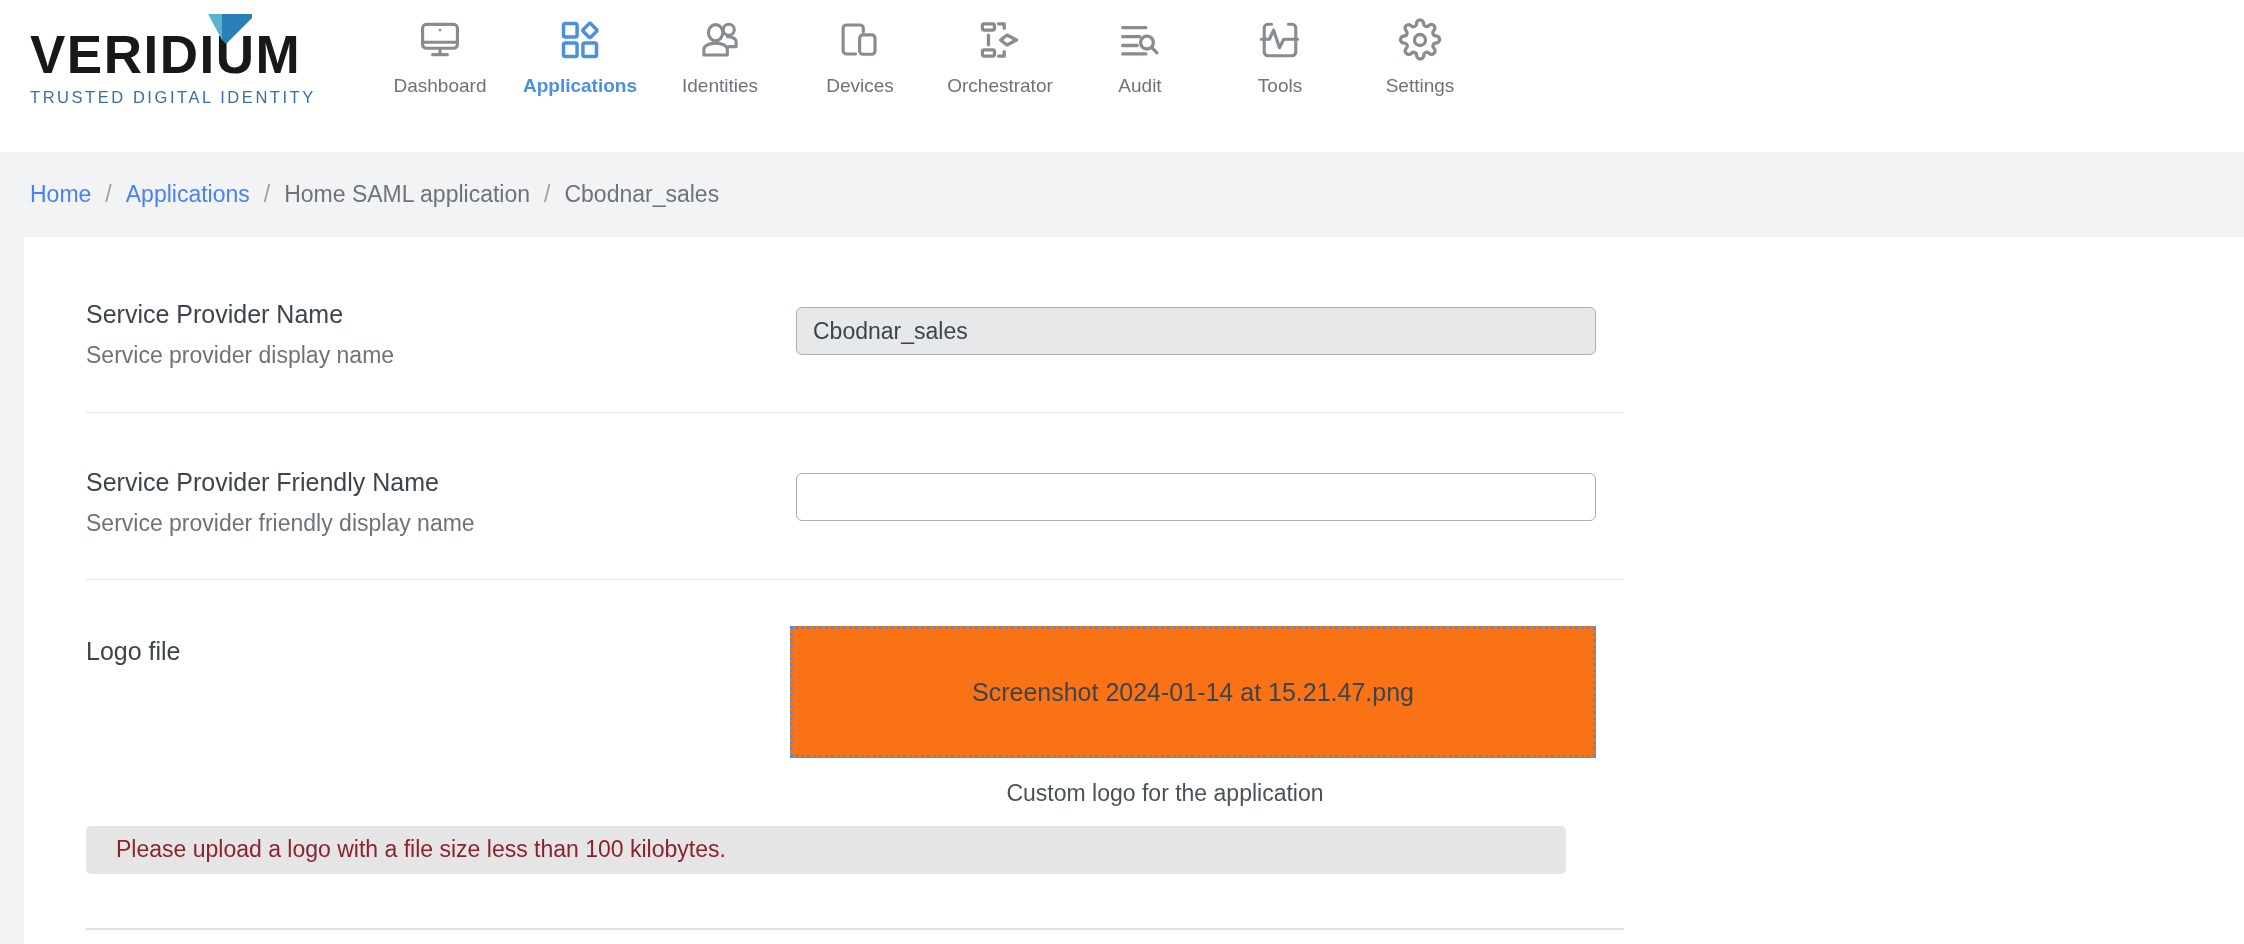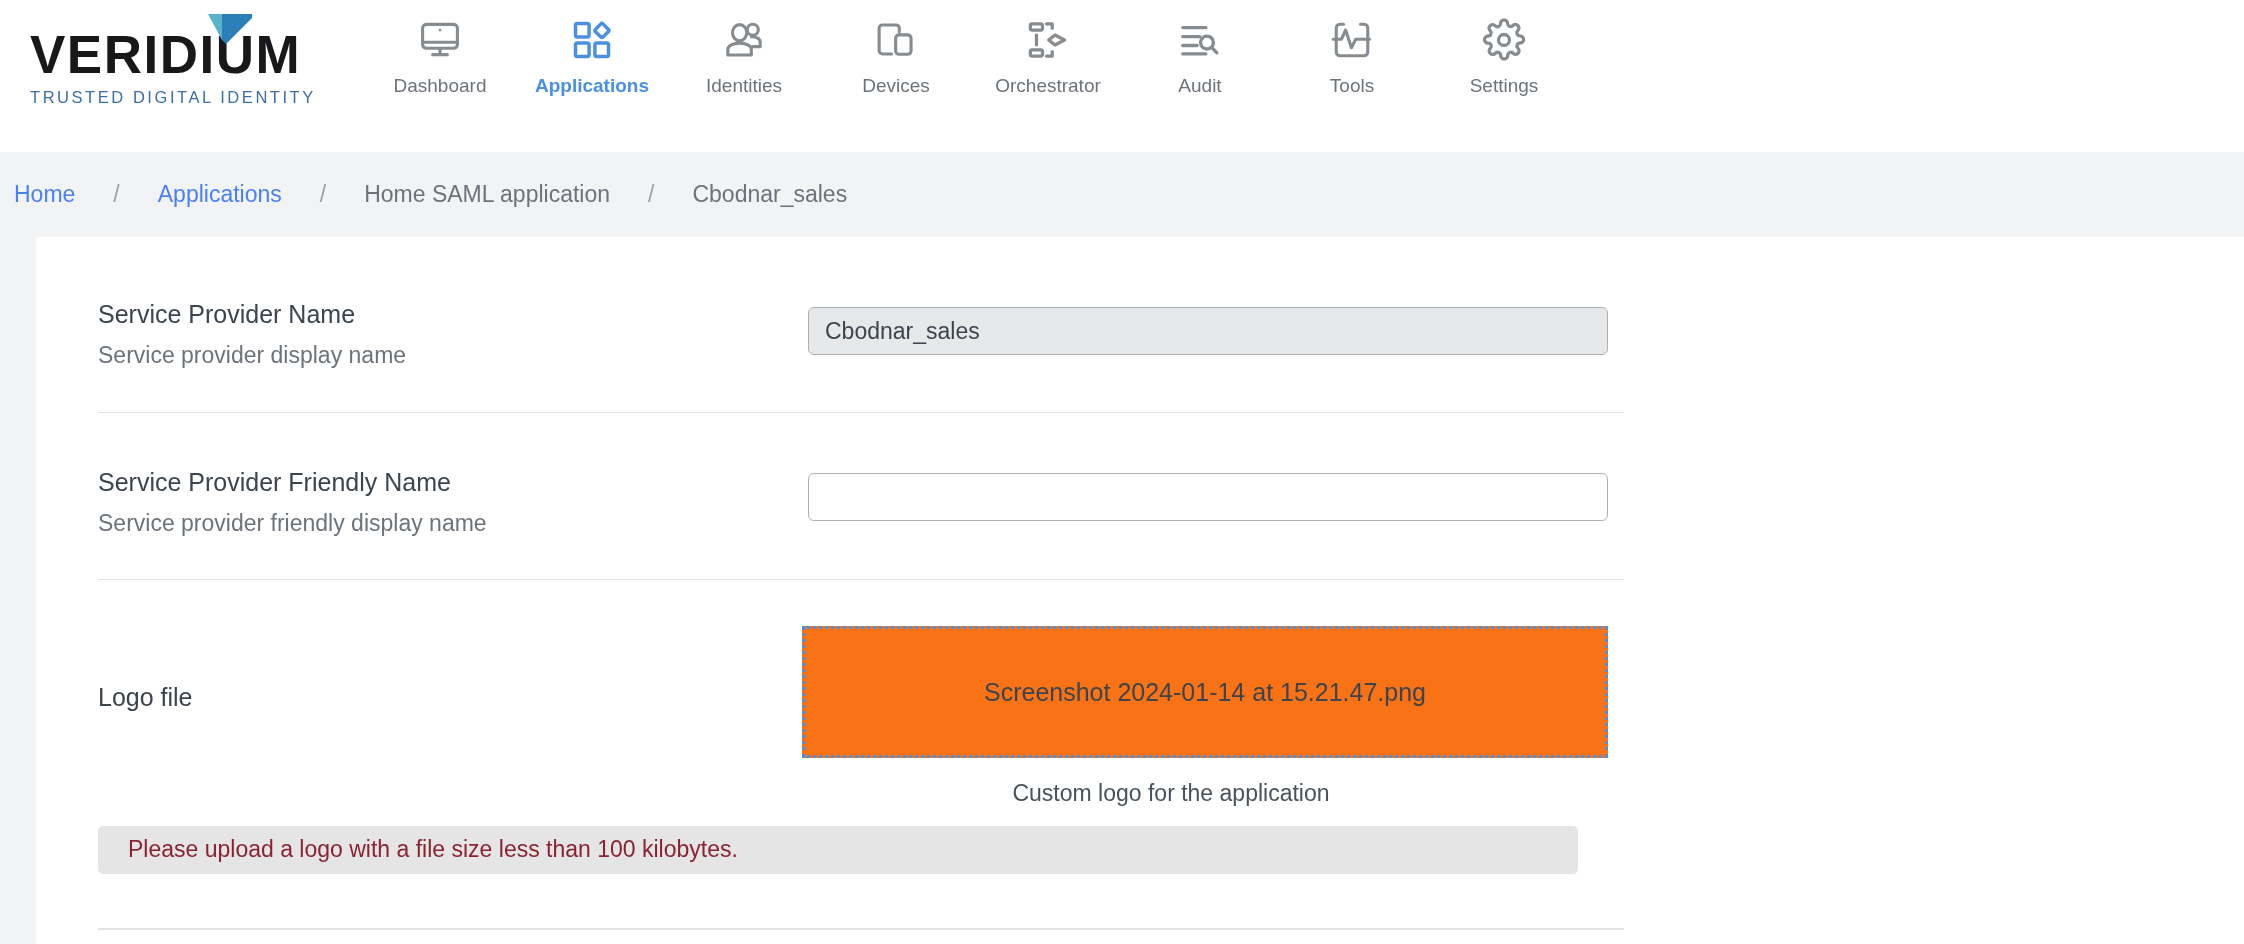--- a/index.html
+++ b/index.html
@@ -60,21 +60,20 @@
     color: #3a6ea5;
     font-weight: 400;
     white-space: nowrap;
   }
 
   .nav {
     display: flex;
     align-items: center;
     padding-top: 16px;
     margin-left: 40px;
-    gap: 12px;
   }
 
   .nav-item {
     width: 140px;
     display: flex;
     flex-direction: column;
     align-items: center;
     cursor: pointer;
     text-decoration: none;
   }
@@ -97,23 +96,22 @@
 
   .nav-item.active .nav-icon { color: #4a90e2; }
   .nav-item.active .nav-label { color: #4a90e2; font-weight: 700; }
 
   
   .breadcrumb-bar {
     height: 85px;
     background: #f2f3f5;
     display: flex;
     align-items: center;
-    padding-left: 14px;
+    padding-left: 30px;
     font-size: 23px;
-    gap: 24px;
   }
 
   .crumb-link {
     color: #4a80f5;
     text-decoration: none;
     cursor: pointer;
     white-space: nowrap;
   }
 
   .crumb-static {
@@ -122,21 +120,21 @@
   }
 
   .crumb-sep {
     color: #9aa0a6;
     margin: 0 14px;
     white-space: nowrap;
   }
 
   
   .content-wrap {
-    padding-left: 36px;
+    padding-left: 24px;
     height: 707px;
   }
 
   .card {
     background: #ffffff;
     height: 100%;
     padding: 0 0 0 0;
     overflow: hidden;
   }
 
@@ -200,21 +198,21 @@
 
   
   .row-sp-name { padding-top: 58px; padding-bottom: 42px; }
   .row-sp-name .input-col { margin-top: 12px; }
 
   
   .row-sp-friendly { padding-top: 50px; padding-bottom: 42px; }
   .row-sp-friendly .input-col { margin-top: 10px; }
 
   
-  .row-logo { padding-top: 46px; padding-bottom: 0; align-items: center; }
+  .row-logo { padding-top: 46px; padding-bottom: 0; }
   .row-logo .label-col { padding-top: 10px; }
 
   .dropzone {
     width: 806px;
     height: 132px;
     border: 3px dotted #4a90e2;
     display: flex;
     align-items: center;
     justify-content: center;
     background: #f97316;

